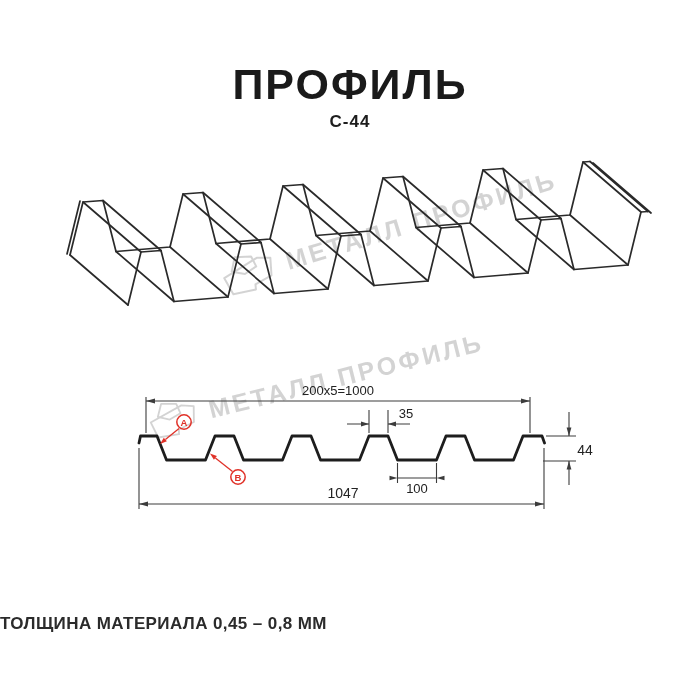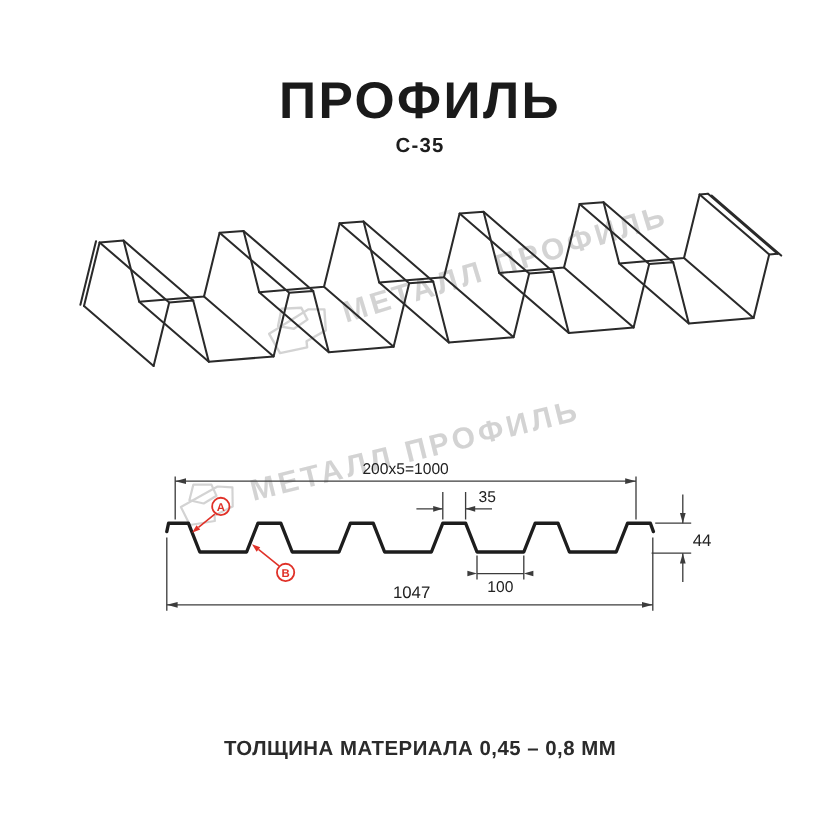--- a/index.html
+++ b/index.html
@@ -9,21 +9,21 @@
   }
   .page-title{
     position:absolute;left:0;top:60px;width:700px;text-align:center;
     font-size:43px;font-weight:700;letter-spacing:2px;color:#1a1a1a;
   }
   .page-subtitle{
     position:absolute;left:0;top:112px;width:700px;text-align:center;
     font-size:17px;font-weight:700;letter-spacing:1px;color:#1d1d1d;
   }
   .footer-note{
-    position:absolute;left:0;top:614px;width:700px;text-align:center;
+    position:absolute;left:0;top:614px;width:700px;
     font-size:17px;font-weight:700;letter-spacing:.4px;color:#2b2b2b;
   }
   .watermark{
     position:absolute;display:flex;align-items:center;gap:9px;
     color:#c9c9c9;opacity:.8;white-space:nowrap;pointer-events:none;
   }
   .watermark .wm-text{
     font-size:25px;font-weight:700;letter-spacing:3px;
   }
   .wm-1{left:222px;top:258px;transform:rotate(-17deg);transform-origin:left center;}
@@ -49,21 +49,21 @@
   <svg width="54" height="42" viewBox="0 0 58 46">
     <g fill="none" stroke="#c9c9c9" stroke-width="2" stroke-linejoin="round">
       <path d="M12,17 L19,4 L35,8 L37,19 L24,23 Z"></path>
       <path d="M3,21 L40,11 L53,15 L49,32 L31,36 L30,41 L7,39 Z"></path>
     </g>
   </svg>
   <span class="wm-text">МЕТАЛЛ ПРОФИЛЬ</span>
 </div>
 
 <div class="page-title">ПРОФИЛЬ</div>
-<div class="page-subtitle">С-35</div>
+<div class="page-subtitle">С-44</div>
 
 <svg class="drawing view-3d" width="605" height="170" viewBox="0 0 605 170">
   <g fill="none" stroke="#2a2a2a" stroke-width="1.7" stroke-linejoin="round" stroke-linecap="round">
 
     <path d="M20,105 L33,52 L53,50.5 L66,101.5 L120,97 L133,44 L153,42.5 L166,93.5 L220,89 L233,36 L253,34.5 L266,85.5 L320,81 L333,28 L353,26.5 L366,77.5 L420,73 L433,20 L453,18.5 L466,69.5 L520,65 L533,12 L540,11.5"></path>
 
     <path d="M78,155 L91,102 L111,100.5 L124,151.5 L178,147 L191,94 L211,92.5 L224,143.5 L278,139 L291,86 L311,84.5 L324,135.5 L378,131 L391,78 L411,76.5 L424,127.5 L478,123 L491,70 L511,68.5 L524,119.5 L578,115 L591,62 L598,61.5"></path>
 
     <path d="M20,105 L78,155 M33,52 L91,102 M53,50.5 L111,100.5 M66,101.5 L124,151.5 M120,97 L178,147 M133,44 L191,94 M153,42.5 L211,92.5 M166,93.5 L224,143.5 M220,89 L278,139 M233,36 L291,86 M253,34.5 L311,84.5 M266,85.5 L324,135.5 M320,81 L378,131 M333,28 L391,78 M353,26.5 L411,76.5 M366,77.5 L424,127.5 M420,73 L478,123 M433,20 L491,70 M453,18.5 L511,68.5 M466,69.5 L524,119.5 M520,65 L578,115 M533,12 L591,62 M540,11.5 L598,61.5"></path>
 

